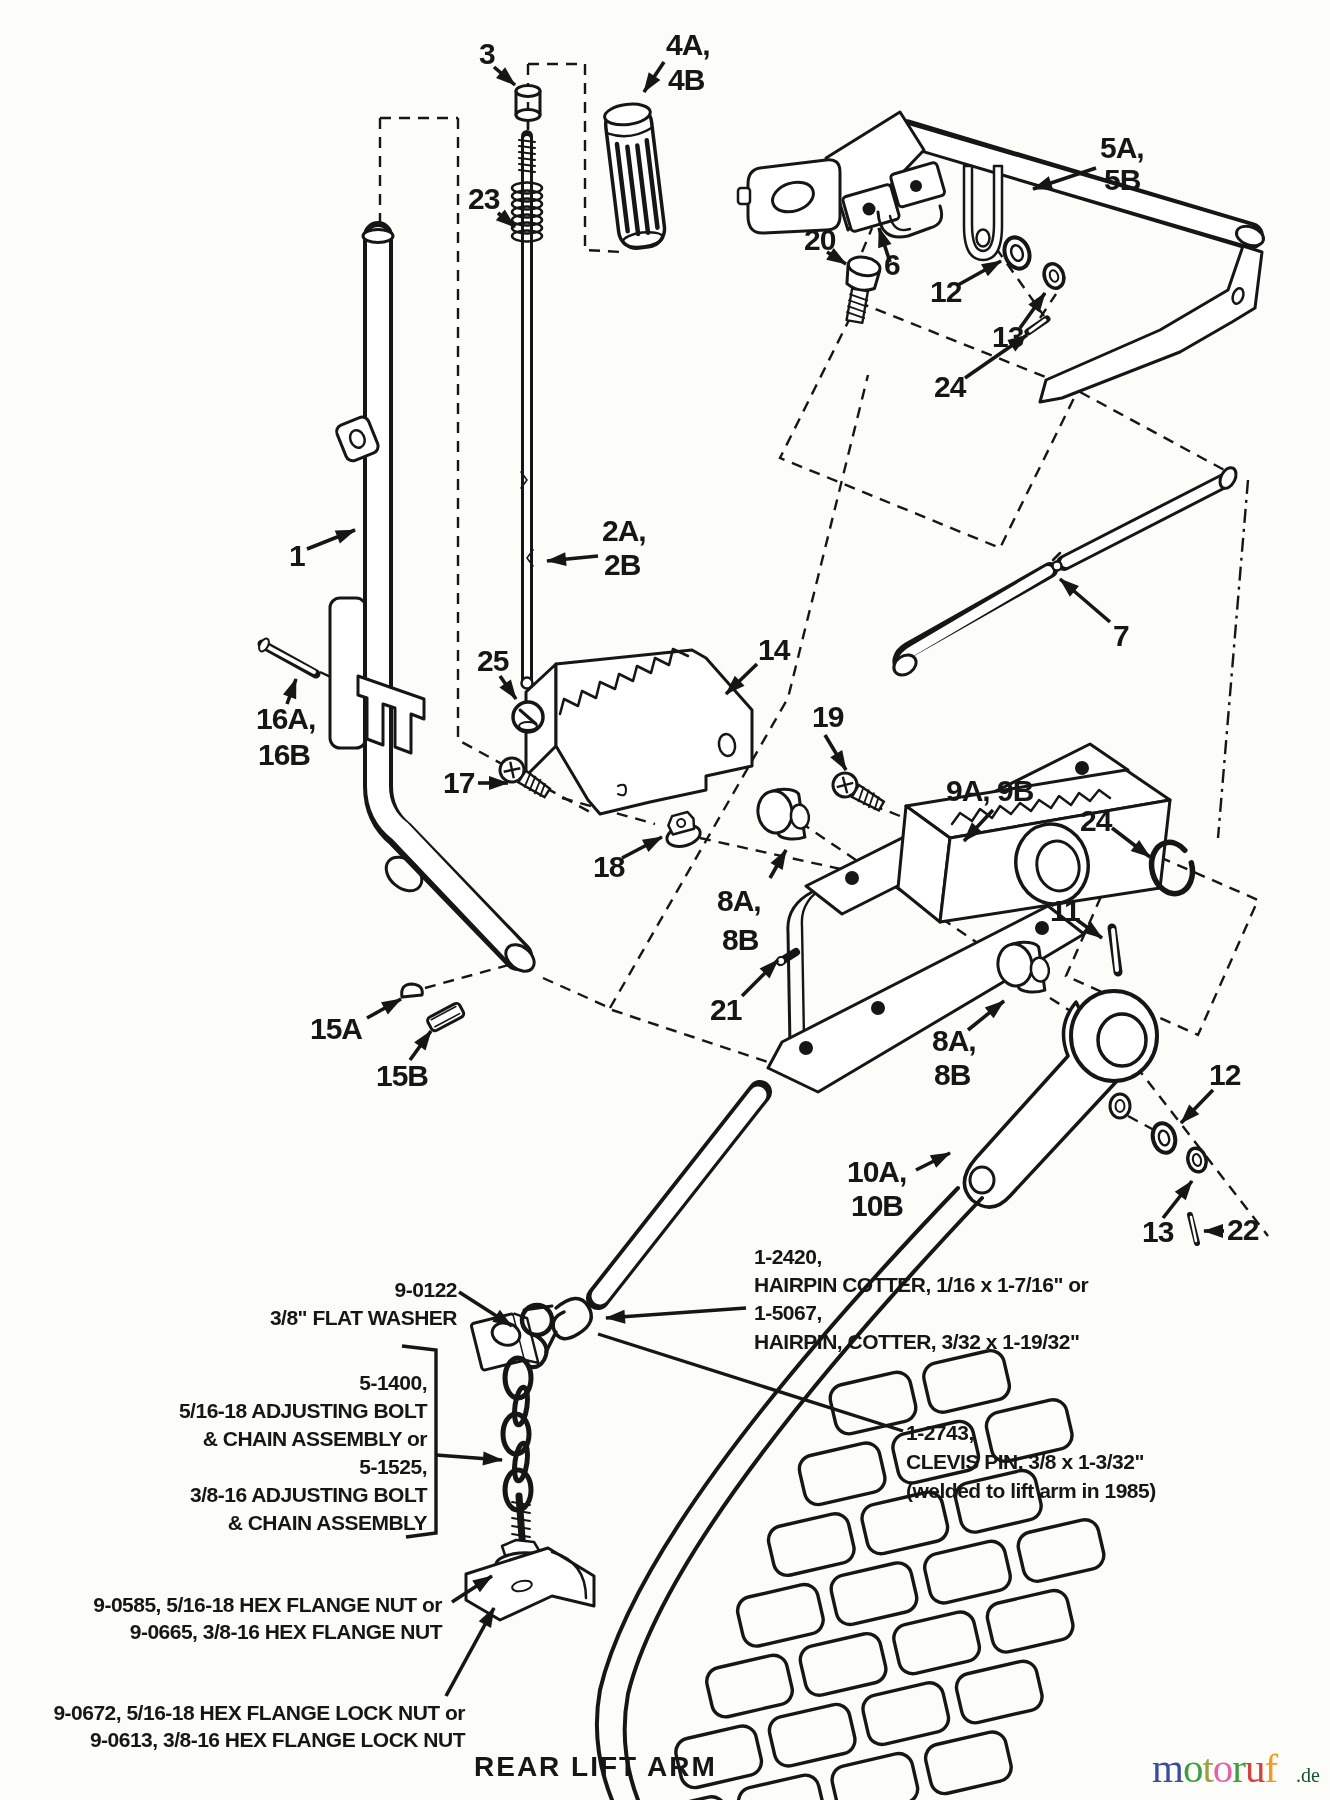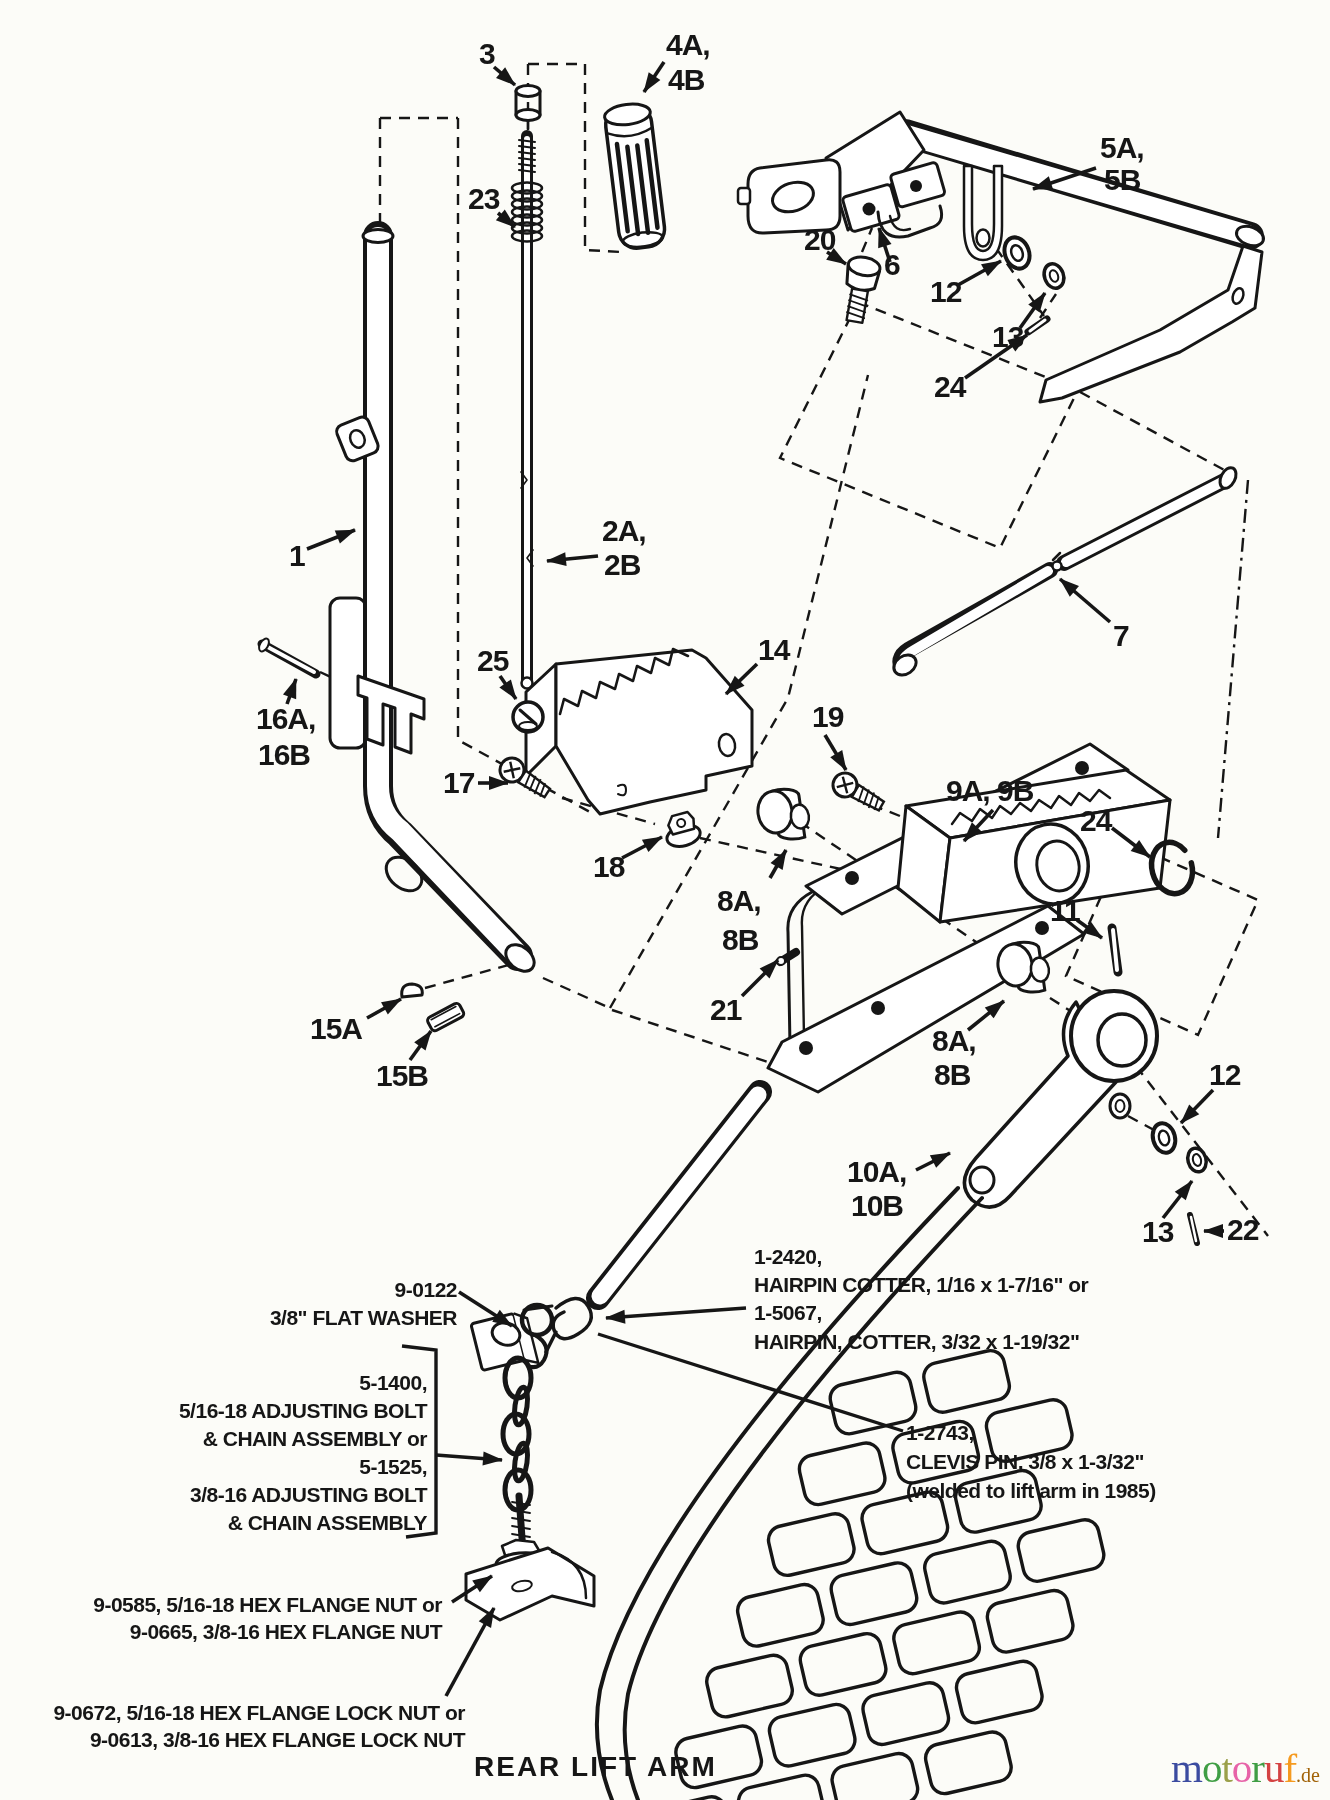--- a/index.html
+++ b/index.html
@@ -14,21 +14,21 @@
   .dashdot{stroke:#161616;fill:none;stroke-width:2.4;stroke-dasharray:14 6 3 6;}
   .ldr{stroke:#161616;fill:none;stroke-width:3.6;marker-end:url(#ah);}
   .ln{stroke:#161616;fill:none;stroke-width:3.4;}
   text{fill:#161616;}
   .callout{font-weight:bold;font-size:30px;letter-spacing:-1px;}
   .note{font-weight:bold;font-size:21px;letter-spacing:-0.5px;}
   .ttl{font-weight:bold;font-size:28px;letter-spacing:2px;}
   .ra{text-anchor:end;}
   .watermark{position:absolute;right:10px;bottom:8px;font-family:"Liberation Serif",serif;
              font-size:41px;font-weight:500;letter-spacing:-1px;}
-  .watermark .suffix{font-size:20px;color:#a16207;letter-spacing:0;}
+  .watermark .suffix{font-size:20px;color:#14532d;letter-spacing:0;margin-left:19px;}
 </style>
 </head>
 <body>
 
 <div class="stage">
 <svg width="1330" height="1800" viewBox="0 0 1330 1800">
   <defs>
     <marker id="ah" markerWidth="24" markerHeight="18" refX="21" refY="9" orient="auto" markerUnits="userSpaceOnUse">
       <path d="M2,2 L22,9 L2,16 Z" fill="#161616"></path>
     </marker>

